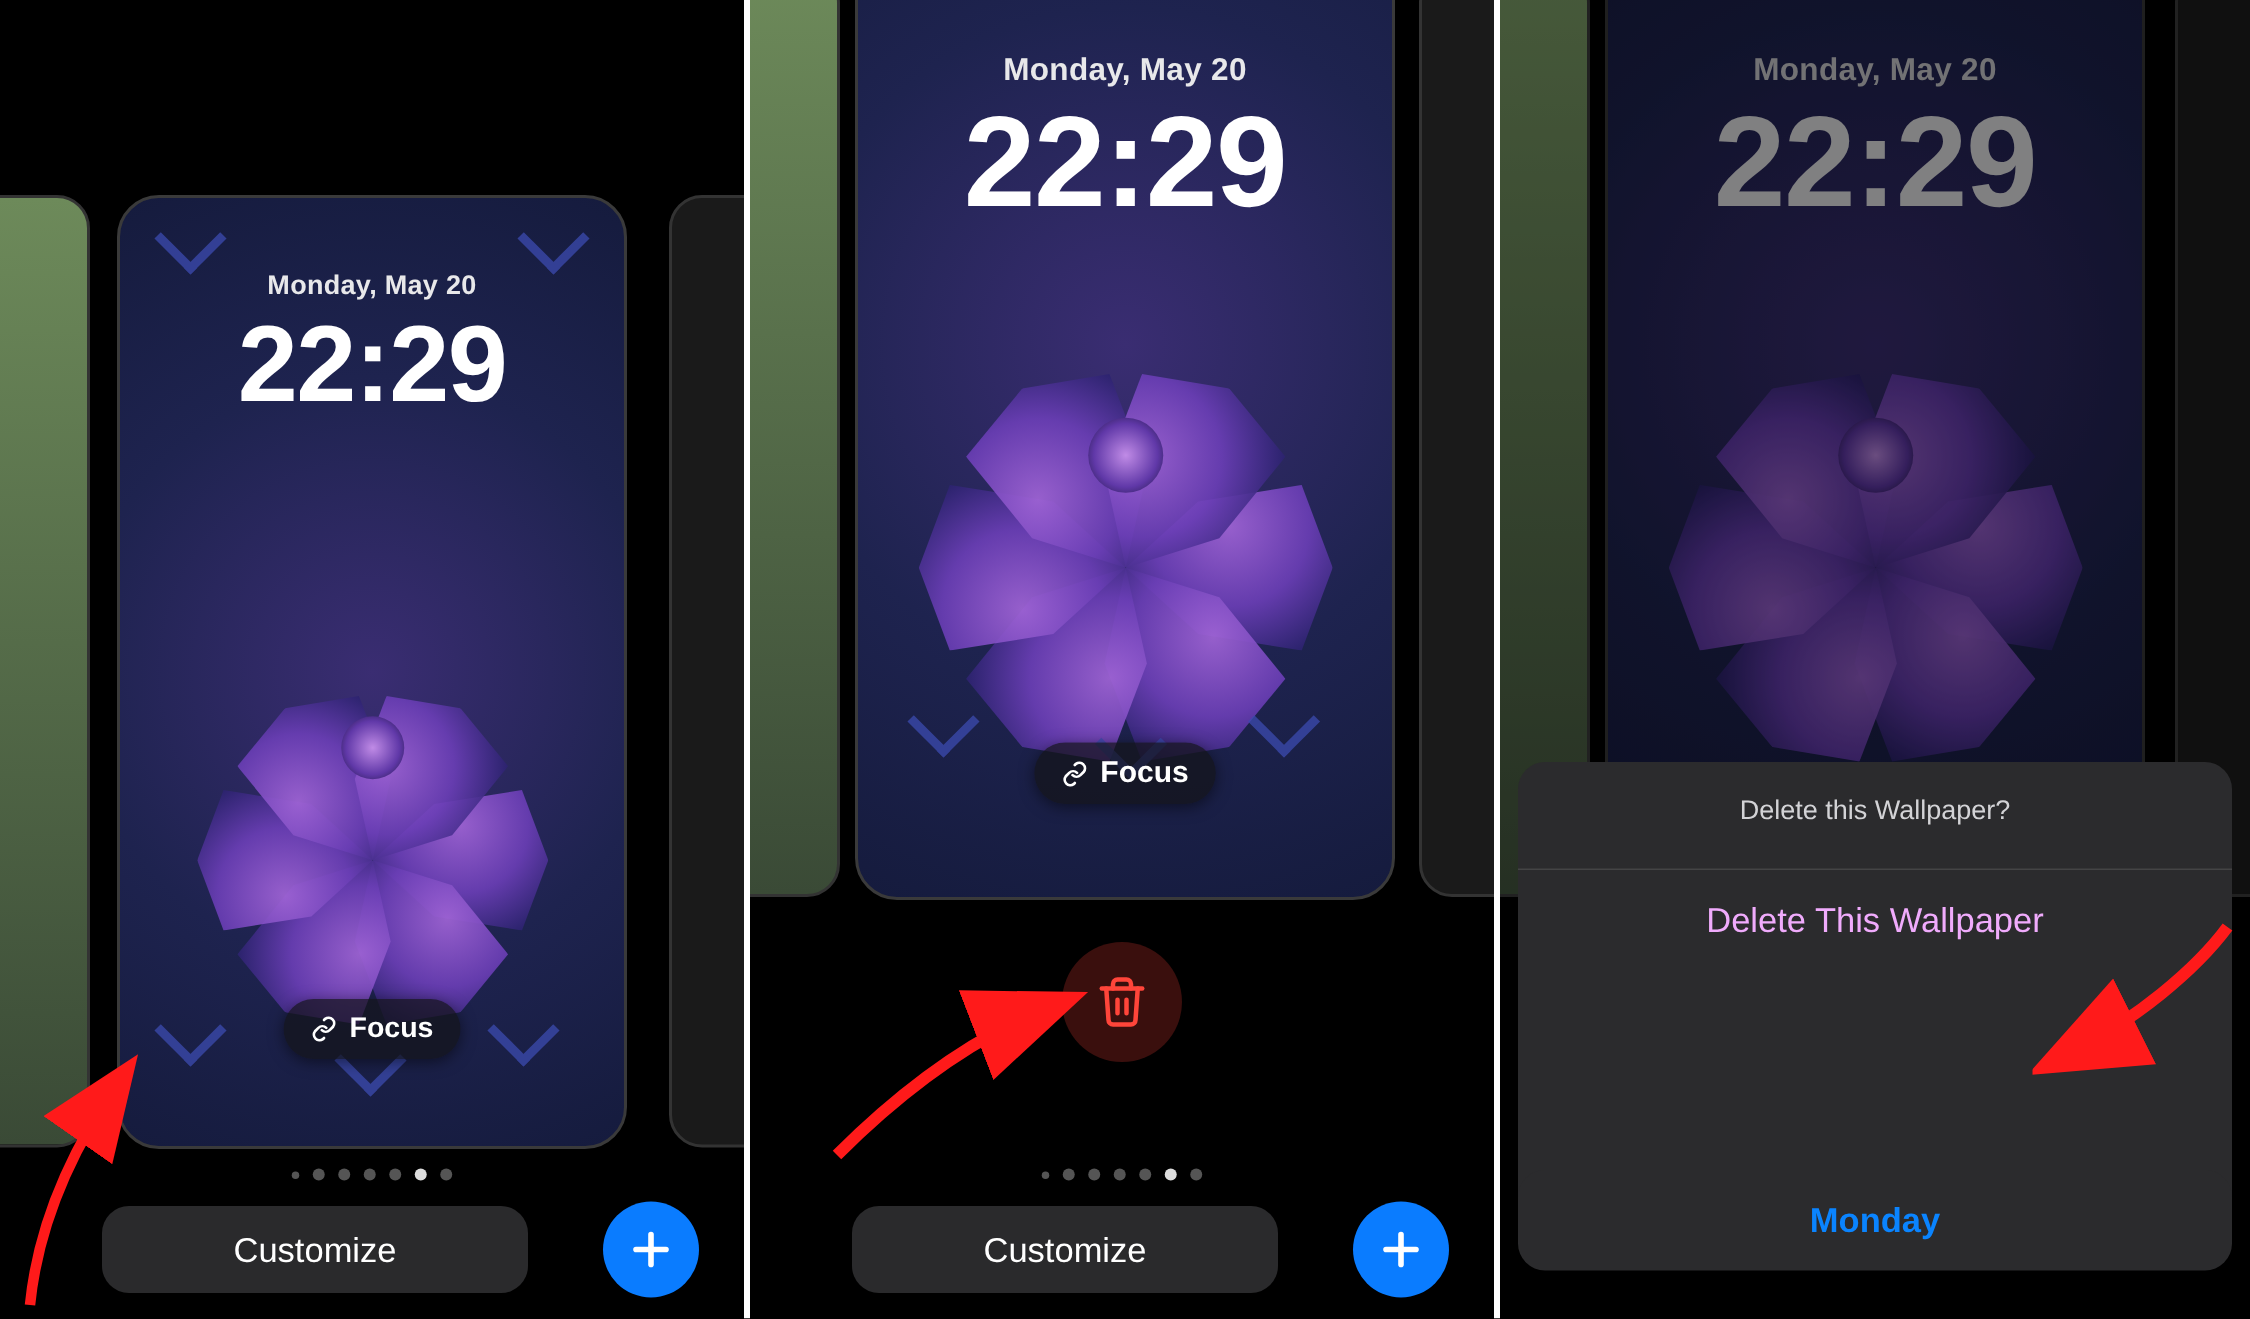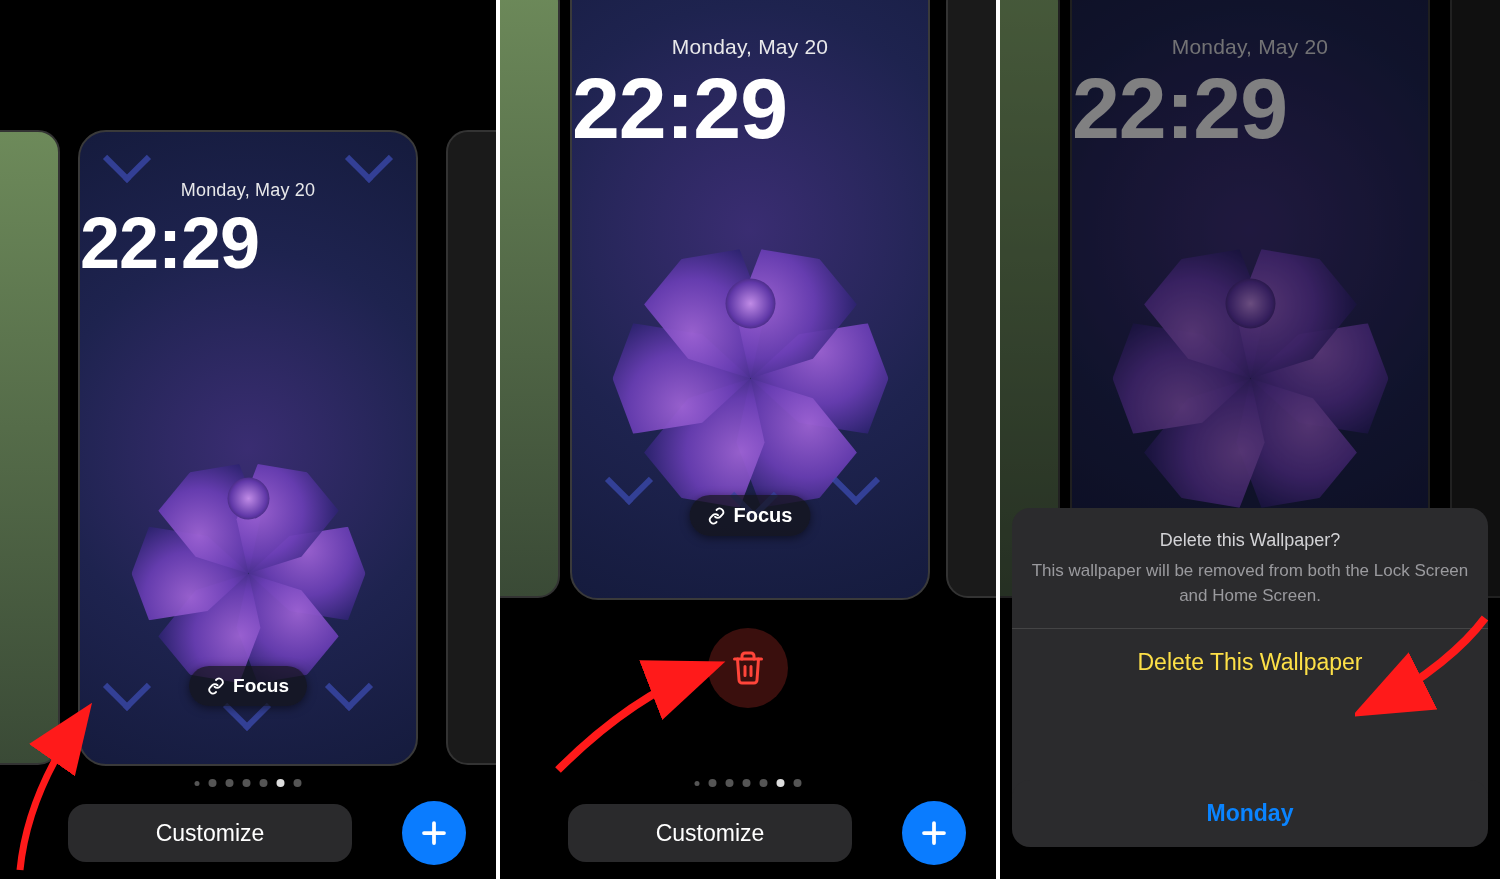--- a/index.html
+++ b/index.html
@@ -47,22 +47,22 @@
     opacity: .92;
   }
   .core {
     position:absolute; left:50%; top:50%; width:58px; height:58px; transform:translate(-50%,-50%);
     background: radial-gradient(circle,#c08be6 0%, #6038a8 60%, #1a1538 100%);
     border-radius:50%;
   }
   .chevs { position:absolute; inset:0; }
   .chev  { position:absolute; width:34px; height:34px; border:6px solid #3c4bb0; border-top:none; border-left:none; transform: rotate(45deg); opacity:.75; }
 
-  .date  { position:absolute; left:0; right:0; text-align:center; font-weight:400; color:#e8e8ea; letter-spacing:.2px; }
-  .clock { position:absolute; left:0; right:0; text-align:left; font-weight:700; color:#fff; letter-spacing:-1px; }
+  .date  { position:absolute; left:0; right:0; text-align:center; font-weight:700; color:#e8e8ea; letter-spacing:.2px; }
+  .clock { position:absolute; left:0; right:0; text-align:center; font-weight:700; color:#fff; letter-spacing:-1px; }
 
   .pill {
     position:absolute; left:50%; transform:translateX(-50%);
     background: rgba(20,20,25,.72);
     padding: 9px 18px;
     border-radius: 999px;
     display:flex; align-items:center; gap:8px;
     font-size:19px; font-weight:600;
     box-shadow: 0 2px 10px rgba(0,0,0,.5);
   }
@@ -98,21 +98,21 @@
     position:absolute; left:12px; right:12px;
     background:#2b2b2d;
     border-radius:18px;
     overflow:hidden;
   }
   .sheet-head { padding:22px 18px 20px; text-align:center; color:#c9c9cc; }
   .sheet-head .t { font-size:18px; color:#d3d3d6; margin-bottom:8px; }
   .sheet-head .s { font-size:17px; line-height:1.45; color:#9a9a9e; }
   .sheet-sep { height:1px; background:#555; opacity:.6; }
   .sheet-btn { text-align:center; padding:20px 0; font-size:23px; font-weight:500; }
-  .danger { color:#fde047; }
+  .danger { color:#f0abfc; }
   .cancel-sheet {
     position:absolute; left:12px; right:12px;
     background:#2b2b2d;
     border-radius:18px;
     text-align:center;
     padding:20px 0;
     font-size:23px; font-weight:600;
     color:#0a84ff;
   }
 
@@ -289,21 +289,20 @@
       </div>
       <div class="date" style="top:173px; font-size:21px; color:#cfcfd2">Monday, May 20</div>
       <div class="clock" style="top:197px; font-size:86px; color:#e8e8ea">22:29</div>
     </div>
 
     <div class="sheet-backdrop"></div>
 
     <div class="sheet" style="top:508px; height:324px">
       <div class="sheet-head">
         <div class="t">Delete this Wallpaper?</div>
-        <div class="s">This wallpaper will be removed from both the Lock Screen and Home Screen.</div>
       </div>
       <div class="sheet-sep"></div>
       <div class="sheet-btn danger">
         <span>Delete This Wallpaper</span>
       </div>
     </div>
 
     <div class="cancel-sheet" style="top:780px">
       <span>Monday</span>
     </div>

